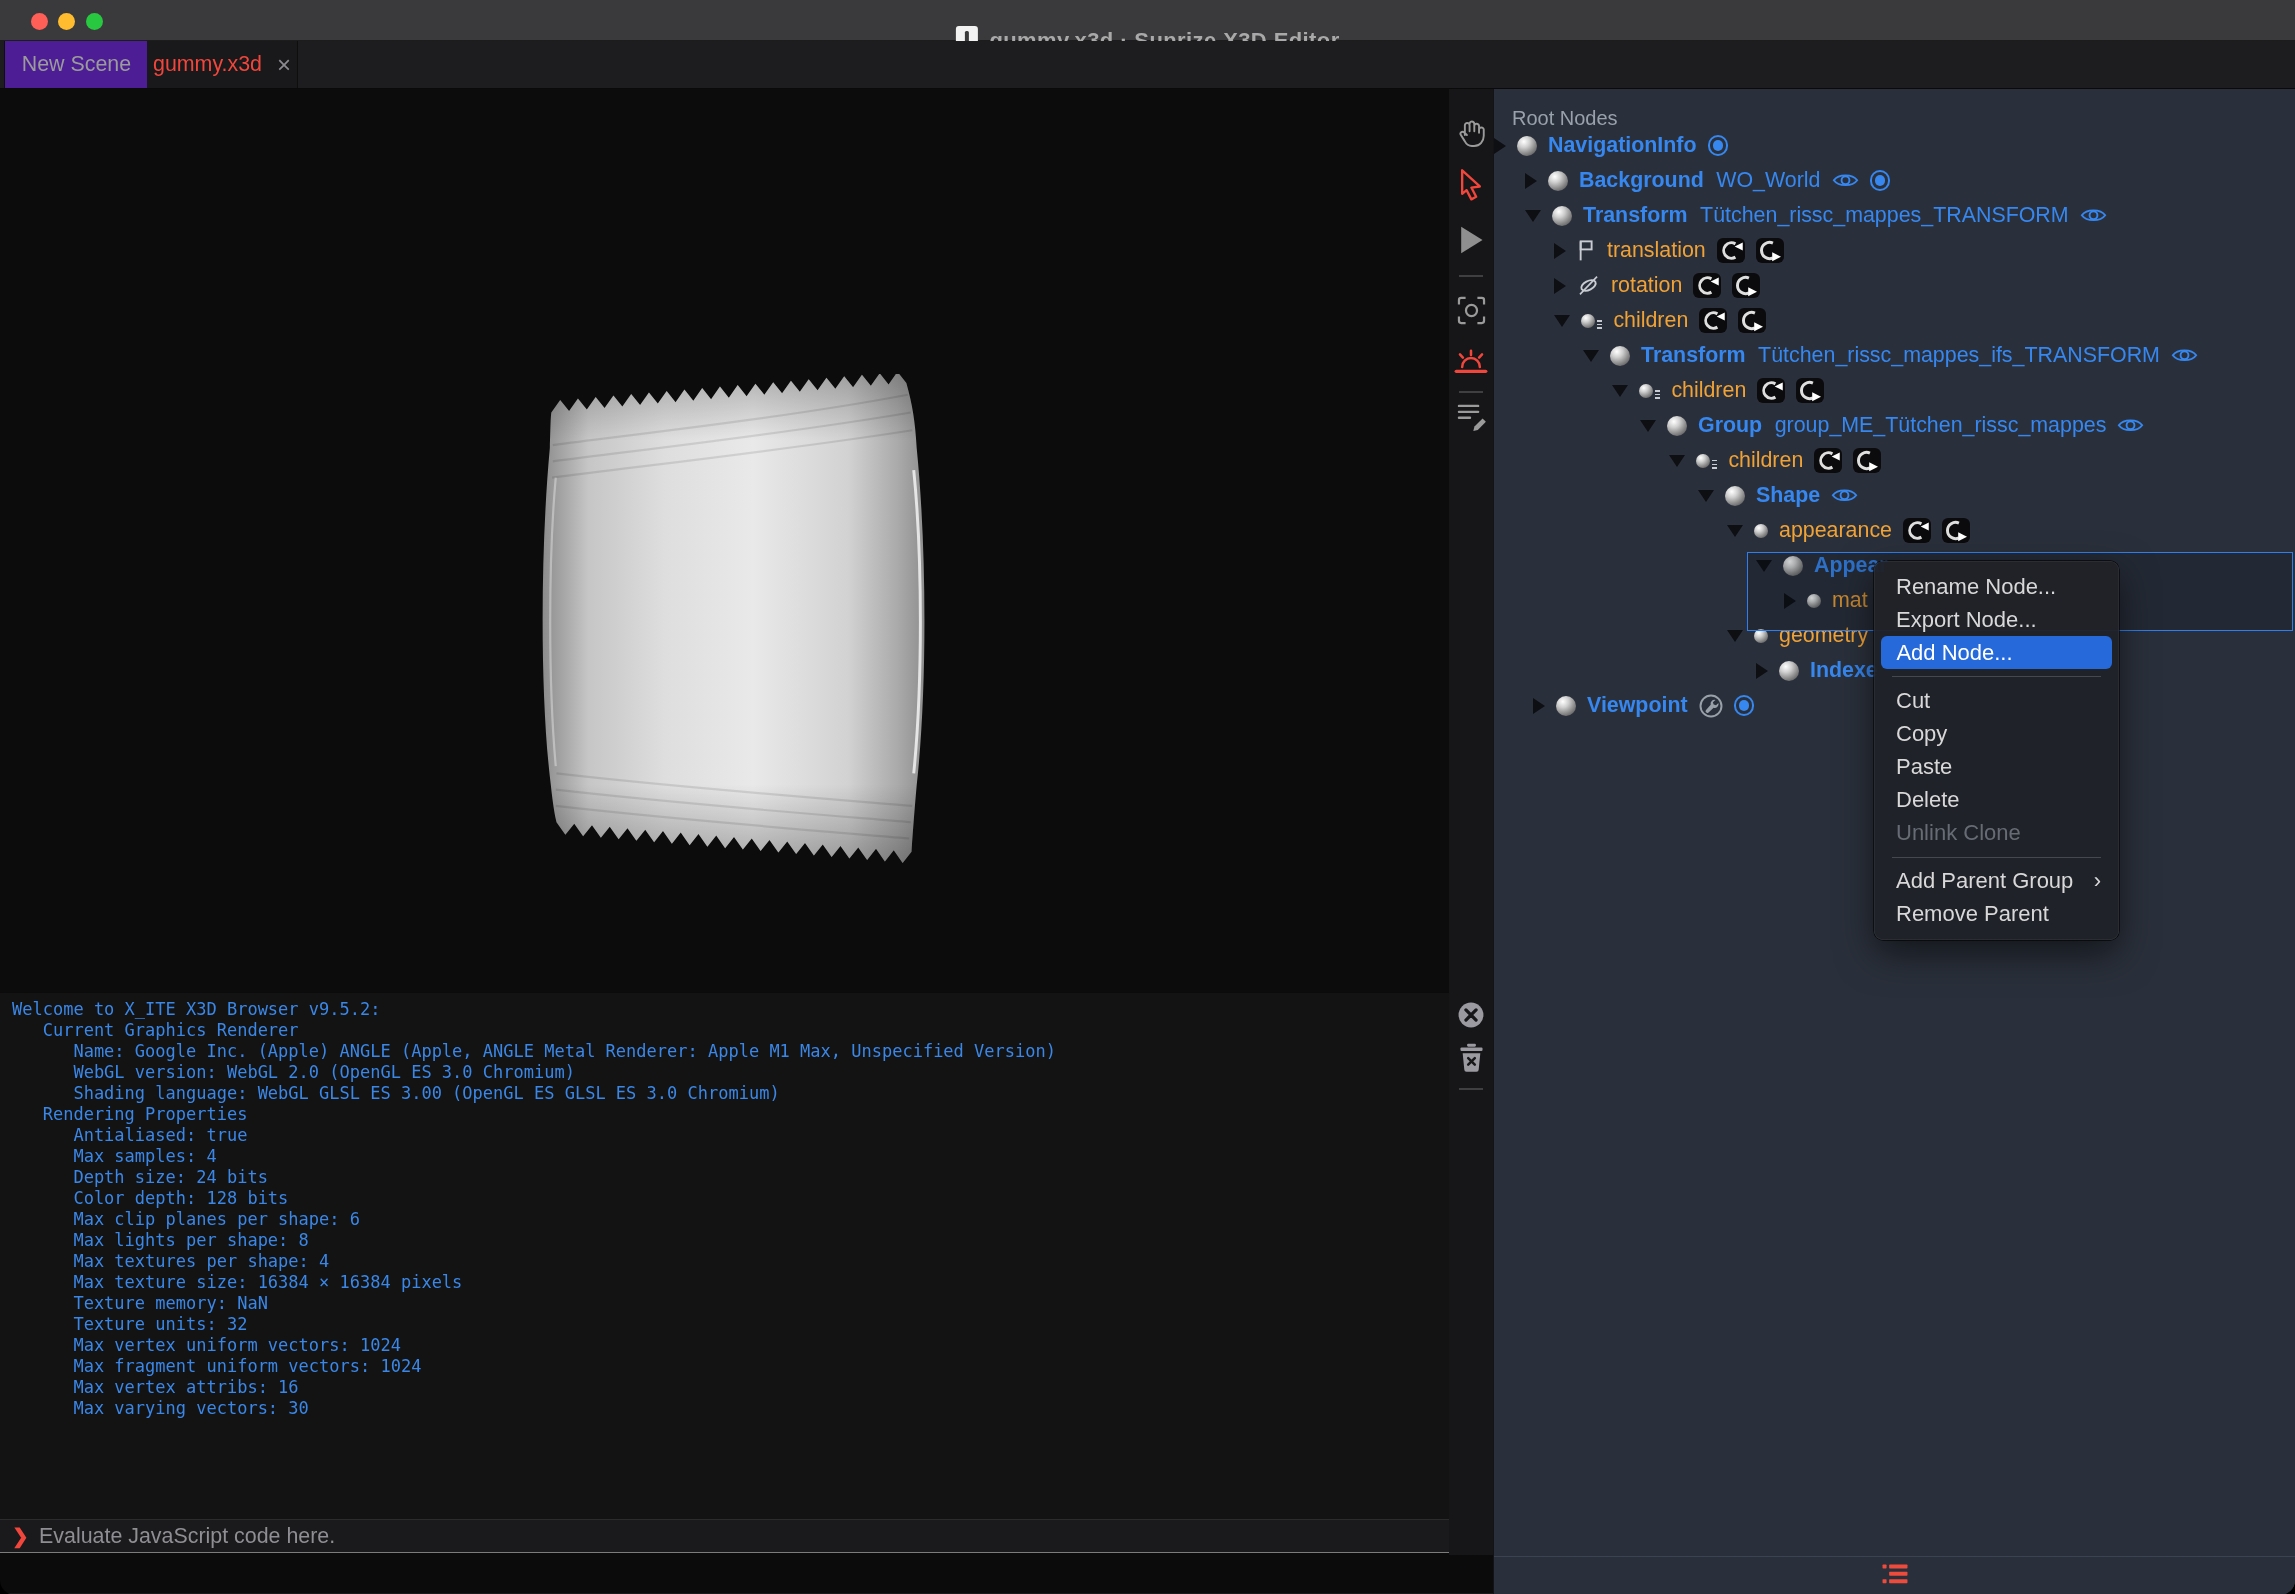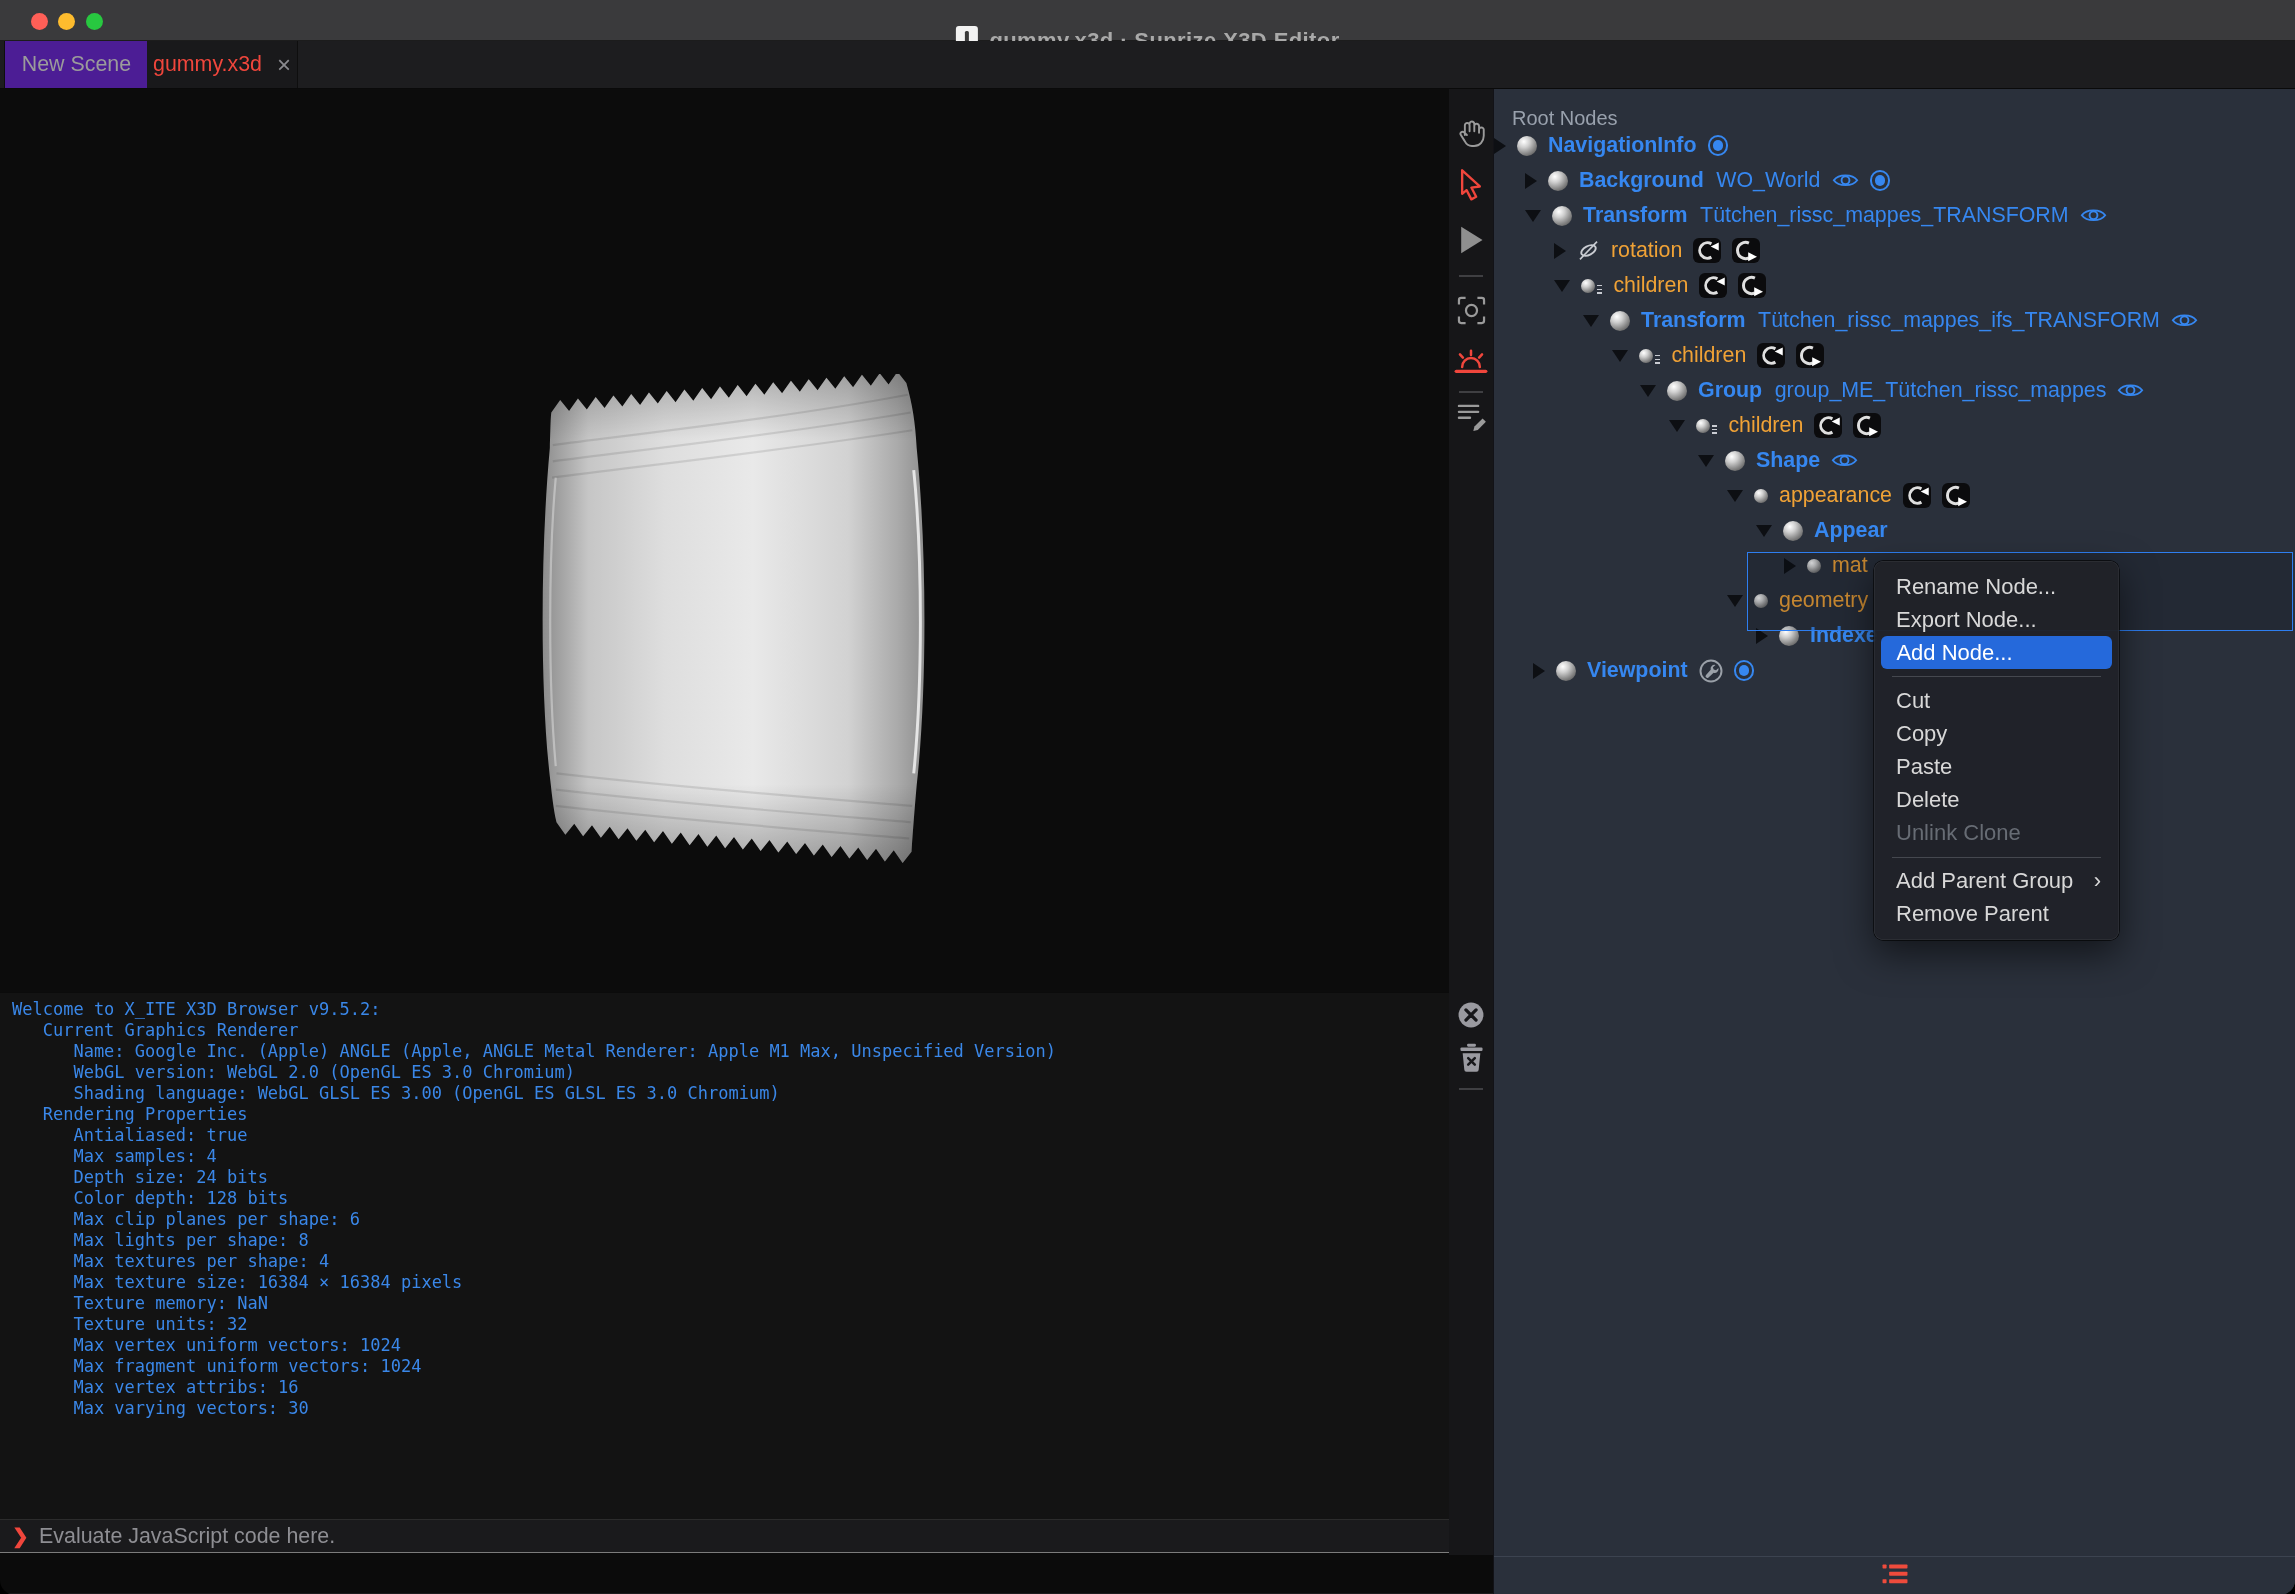--- a/index.html
+++ b/index.html
@@ -235,20 +235,42 @@
           <span class="badge b-eye">
             <svg width="27" height="18.5" viewBox="0 0 37 25" fill="none" stroke="#3687f0" stroke-width="2.6">
               <path d="M2.5 12.5 C9 3.5 28 3.5 34.5 12.5 C28 21.5 9 21.5 2.5 12.5 Z"></path>
               <circle cx="18.5" cy="12.5" r="5.4"></circle>
             </svg>
           </span>
         </div>
         <div class="trow" style="padding-left: 60px;">
           <span class="tri right"></span>
           <span class="fldicon">
+            <svg width="19" height="23" viewBox="0 0 26 31" fill="none" stroke="#c9ccd2" stroke-width="2.6">
+              <path d="M5 29 V3"></path>
+              <rect x="5" y="3" width="15" height="11"></rect>
+            </svg>
+          </span>
+          <span class="fname">translation</span>
+          <span class="badge b-route-in">
+            <svg width="28" height="25" viewBox="0 0 38 34">
+              <path d="M25 8 A10.5 10.5 0 1 0 25 26" stroke="#dfdfdf" stroke-width="4" fill="none"></path>
+              <path d="M35 6 l-11 5.5 11 5.5 z" fill="#ffffff"></path>
+            </svg>
+          </span>
+          <span class="badge b-route-out">
+            <svg width="28" height="25" viewBox="0 0 38 34">
+              <path d="M23 7 A11 11 0 1 0 23 27" stroke="#dfdfdf" stroke-width="4" fill="none"></path>
+              <path d="M22 19.5 l12 6 -12 6 z" fill="#ffffff"></path>
+            </svg>
+          </span>
+        </div>
+        <div class="trow" style="padding-left: 60px;">
+          <span class="tri right"></span>
+          <span class="fldicon">
             <svg width="23" height="23" viewBox="0 0 31 31" fill="none" stroke="#c9ccd2" stroke-width="2.6">
               <ellipse cx="15.5" cy="15.5" rx="10.5" ry="6" transform="rotate(-28 15.5 15.5)"></ellipse>
               <path d="M4 27.5 L27 3.5" stroke-width="2.2"></path>
             </svg>
           </span>
           <span class="fname">rotation</span>
           <span class="badge b-route-in">
             <svg width="28" height="25" viewBox="0 0 38 34">
               <path d="M25 8 A10.5 10.5 0 1 0 25 26" stroke="#dfdfdf" stroke-width="4" fill="none"></path>
               <path d="M35 6 l-11 5.5 11 5.5 z" fill="#ffffff"></path>

